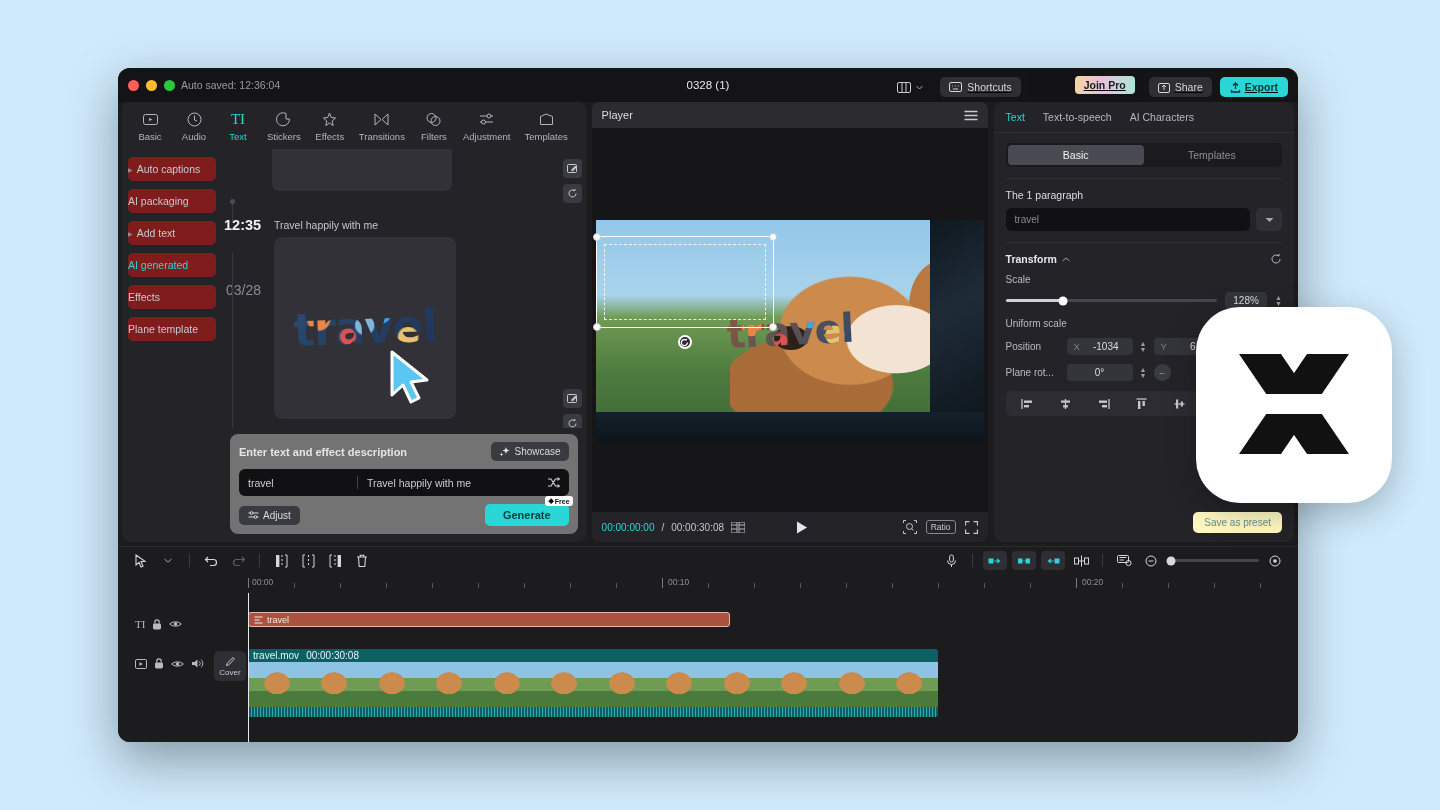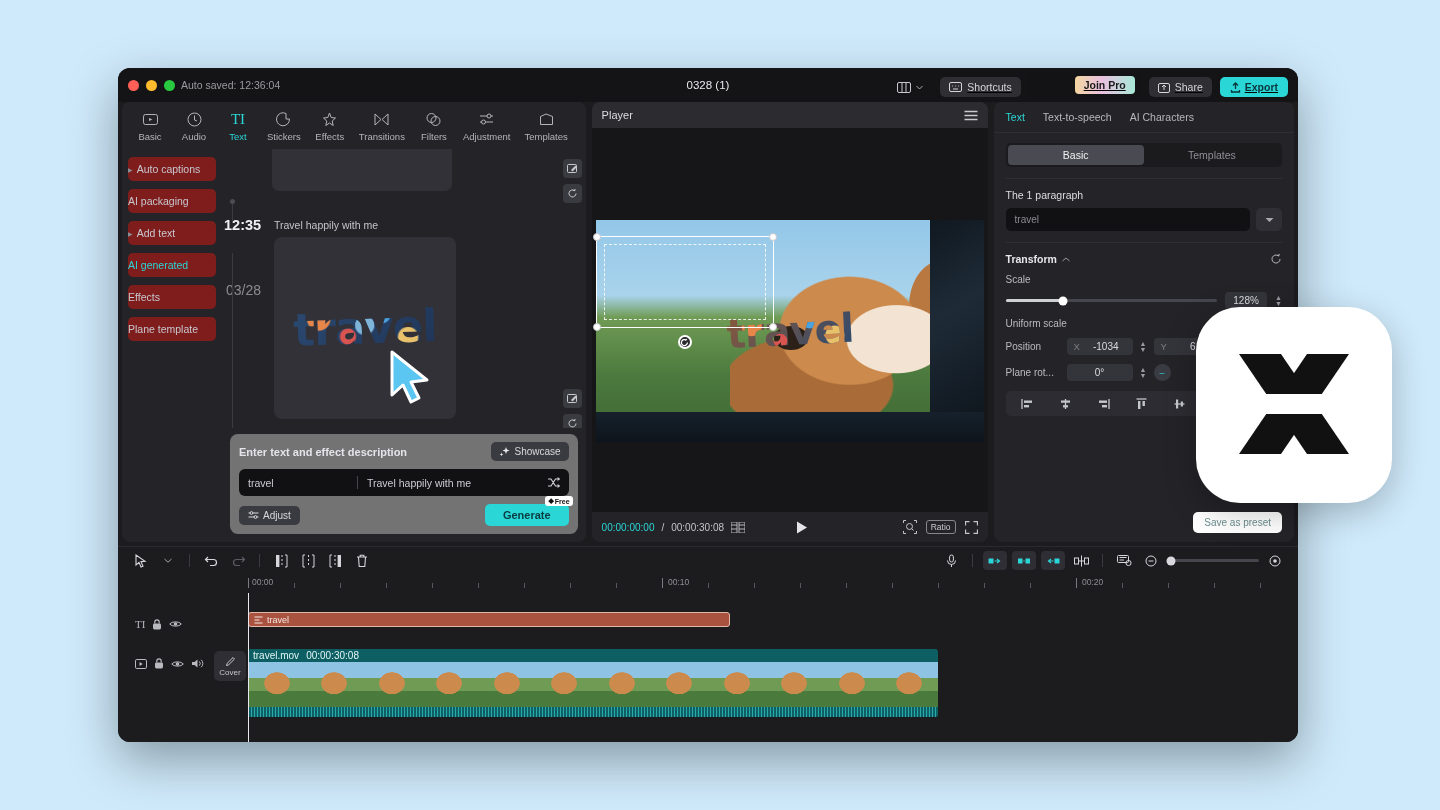--- a/index.html
+++ b/index.html
@@ -300,21 +300,21 @@
     display: flex; align-items: center; gap: 0; margin: 10px 12px 0 12px;
     background: #2c2c32; border-radius: 5px; padding: 4px 3px;
   }
   .align-ic {
     flex: 1; display: flex; align-items: center; justify-content: center;
     height: 17px; cursor: pointer;
   }
   .align-div { width: 1px; height: 13px; background: #46464e; margin: 0 2px; }
   .preset-btn {
     position: absolute; right: 12px; bottom: 9px;
-    background: #ffffff; color: #6d8f90; font-size: 10px;
+    background: #fef9c3; color: #6d8f90; font-size: 10px;
     border-radius: 5px; padding: 5px 11px; cursor: pointer;
   }
 
   
   .timeline { flex: 1; background: #1c1c1e; display: flex; flex-direction: column; margin-top: 4px; }
   .tl-toolbar {
     height: 28px; display: flex; align-items: center; gap: 5px;
     padding: 0 12px; border-top: 1px solid #2a2a2e;
   }
   .tool-ic { display: flex; align-items: center; justify-content: center; width: 22px; height: 20px; cursor: pointer; }

